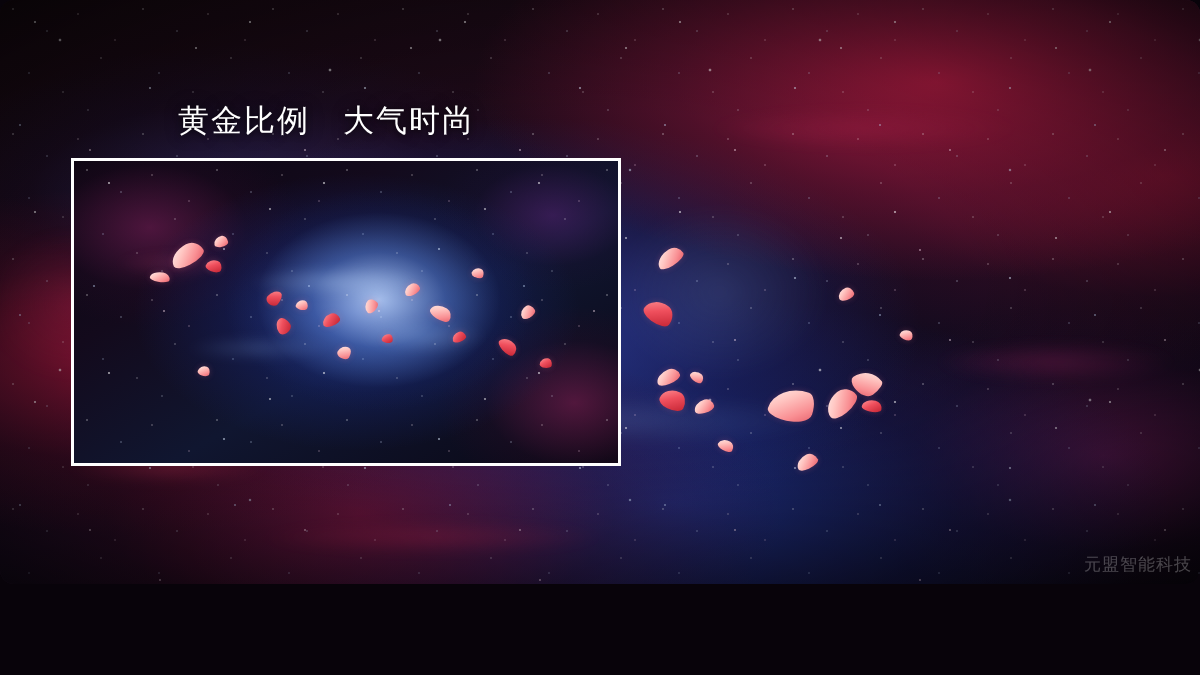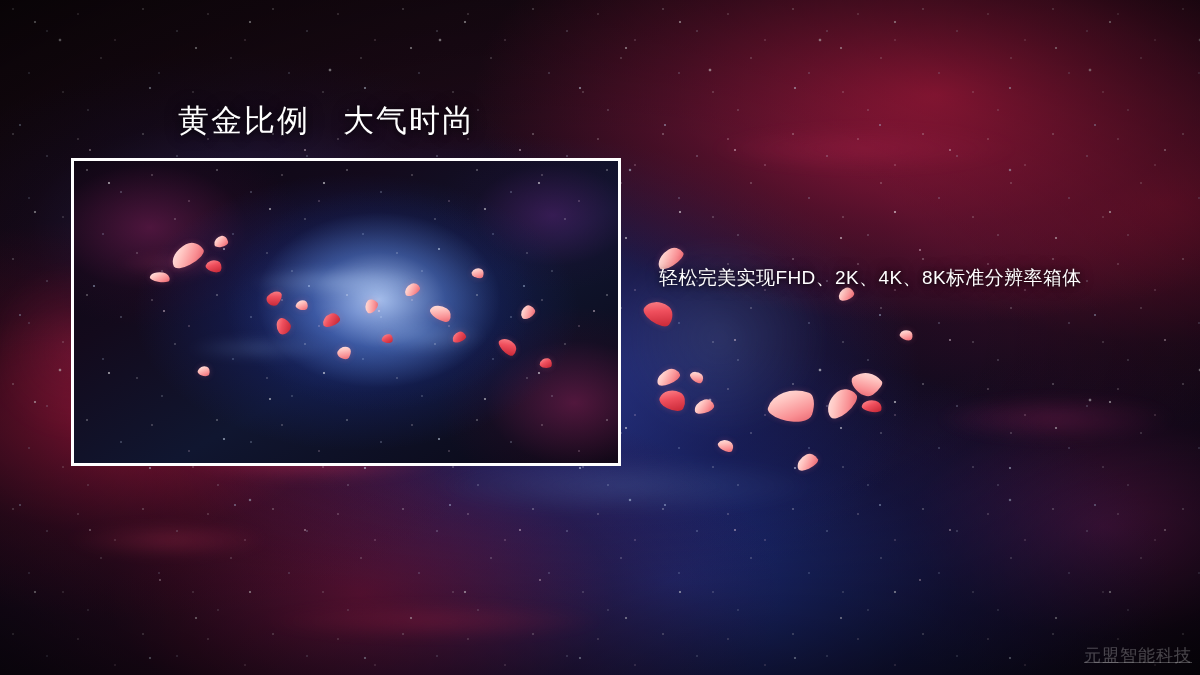--- a/index.html
+++ b/index.html
@@ -4,23 +4,24 @@
 <style>
   html, body {
     margin: 0; padding: 0;
     width: 1200px; height: 675px;
     overflow: hidden;
     background: #08030a;
     font-family: "Liberation Sans", sans-serif;
   }
   #slide {
     position: relative;
-    width: 1200px; height: 675px;
+    width: 1200px; height: 584px;
     overflow: hidden;
     background: #0a0409;
+    border-radius: 14px;
   }
 
   
   .bg-layer { position: absolute; inset: 0; pointer-events: none; }
 
   .bg-base {
     background:
       radial-gradient(ellipse 52% 46% at 78% 14%, rgba(168,26,62,0.92) 0%, rgba(120,20,52,0.55) 42%, rgba(40,8,26,0.0) 74%),
       radial-gradient(ellipse 46% 40% at 97% 30%, rgba(126,18,46,0.85) 0%, rgba(70,12,34,0.35) 52%, rgba(20,4,14,0) 80%),
       radial-gradient(ellipse 40% 38% at 10% 62%, rgba(178,24,64,0.78) 0%, rgba(96,14,44,0.40) 45%, rgba(20,4,14,0) 78%),
@@ -160,21 +161,20 @@
     text-shadow: 0 1px 5px rgba(0,0,0,0.7), 0 0 14px rgba(0,0,0,0.5);
   }
   #body-copy .line { white-space: nowrap; }
 
   #watermark {
     position:absolute;
     right: 8px; bottom: 8px;
     color: rgba(255,255,255,0.26);
     font-size: 17px;
     letter-spacing: 1px;
-    text-decoration: underline;
   }
 </style>
 </head>
 <body>
 
 <div id="slide">
 
   <div class="bg-layer bg-base"></div>
   <div class="bg-layer bg-filaments"></div>
   <div class="bg-layer">
@@ -293,17 +293,16 @@
         <div class="petal deep" style="left: 466px; top: 197px; width: 12px; height: 10px; transform: rotate(8deg);">
           <span></span>
         </div>
         <div class="petal pale" style="left: 124px; top: 205px; width: 12px; height: 10px; transform: rotate(18deg);">
           <span></span>
         </div>
       </div>
   </div>
 
   <div id="body-copy">
-    <div class="line">轻松完美实现FHD、2K、4K、8K标准分辨率箱体</div>
   </div>
 
   <div id="watermark">元盟智能科技</div>
 </div>
 
 </body></html>

